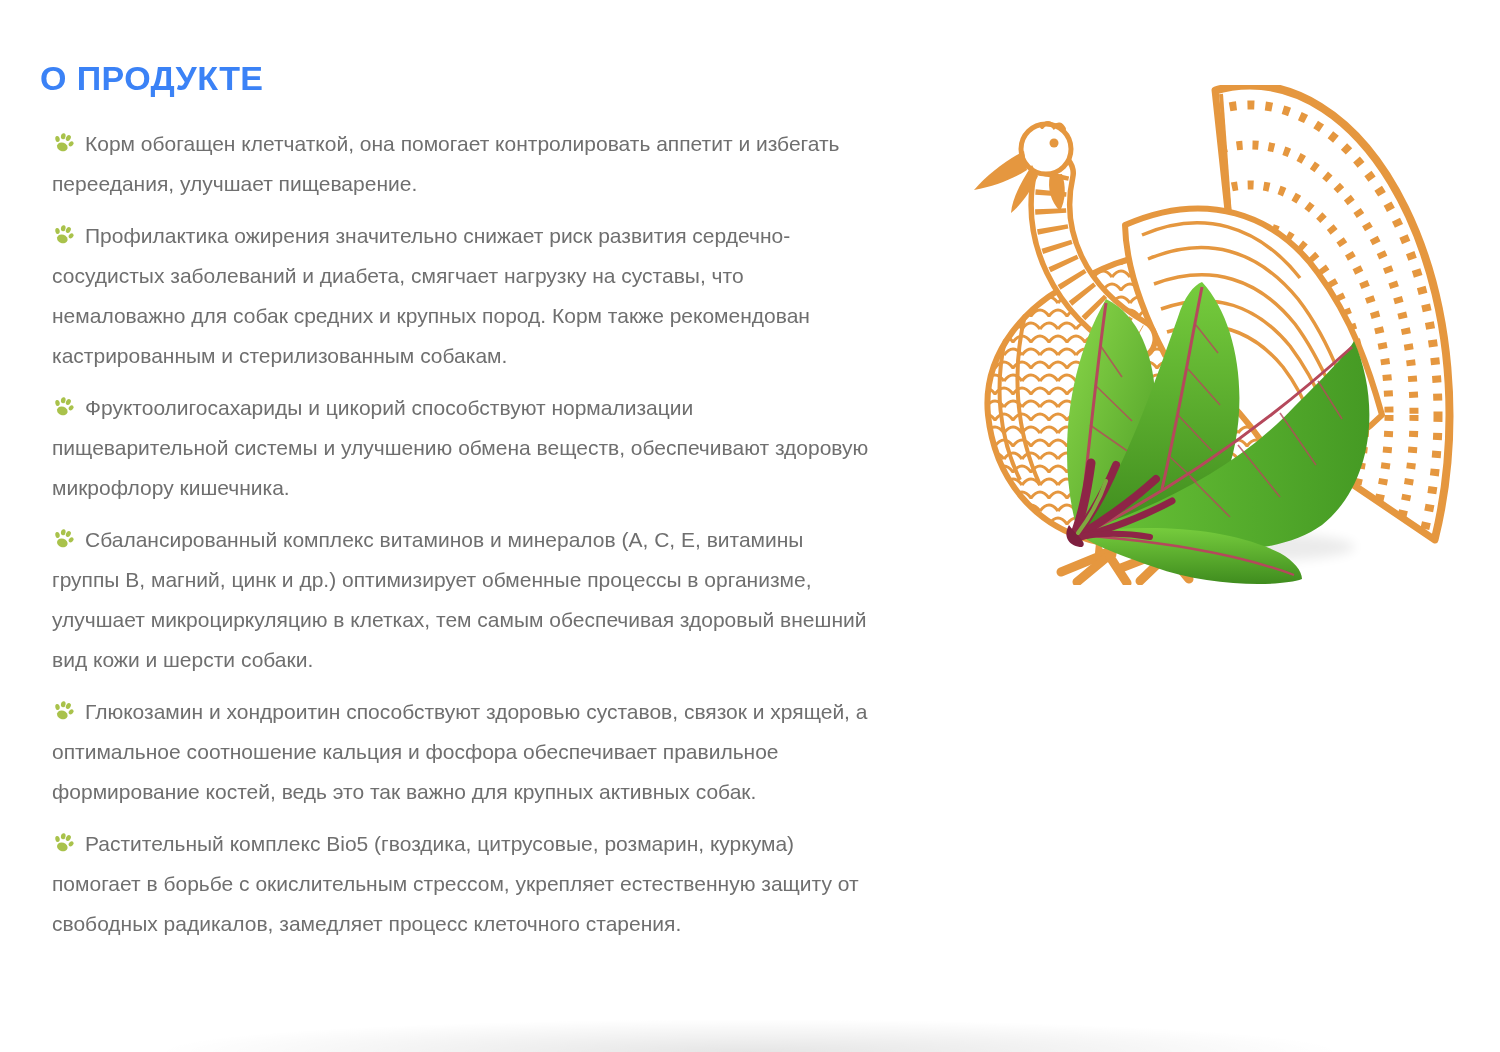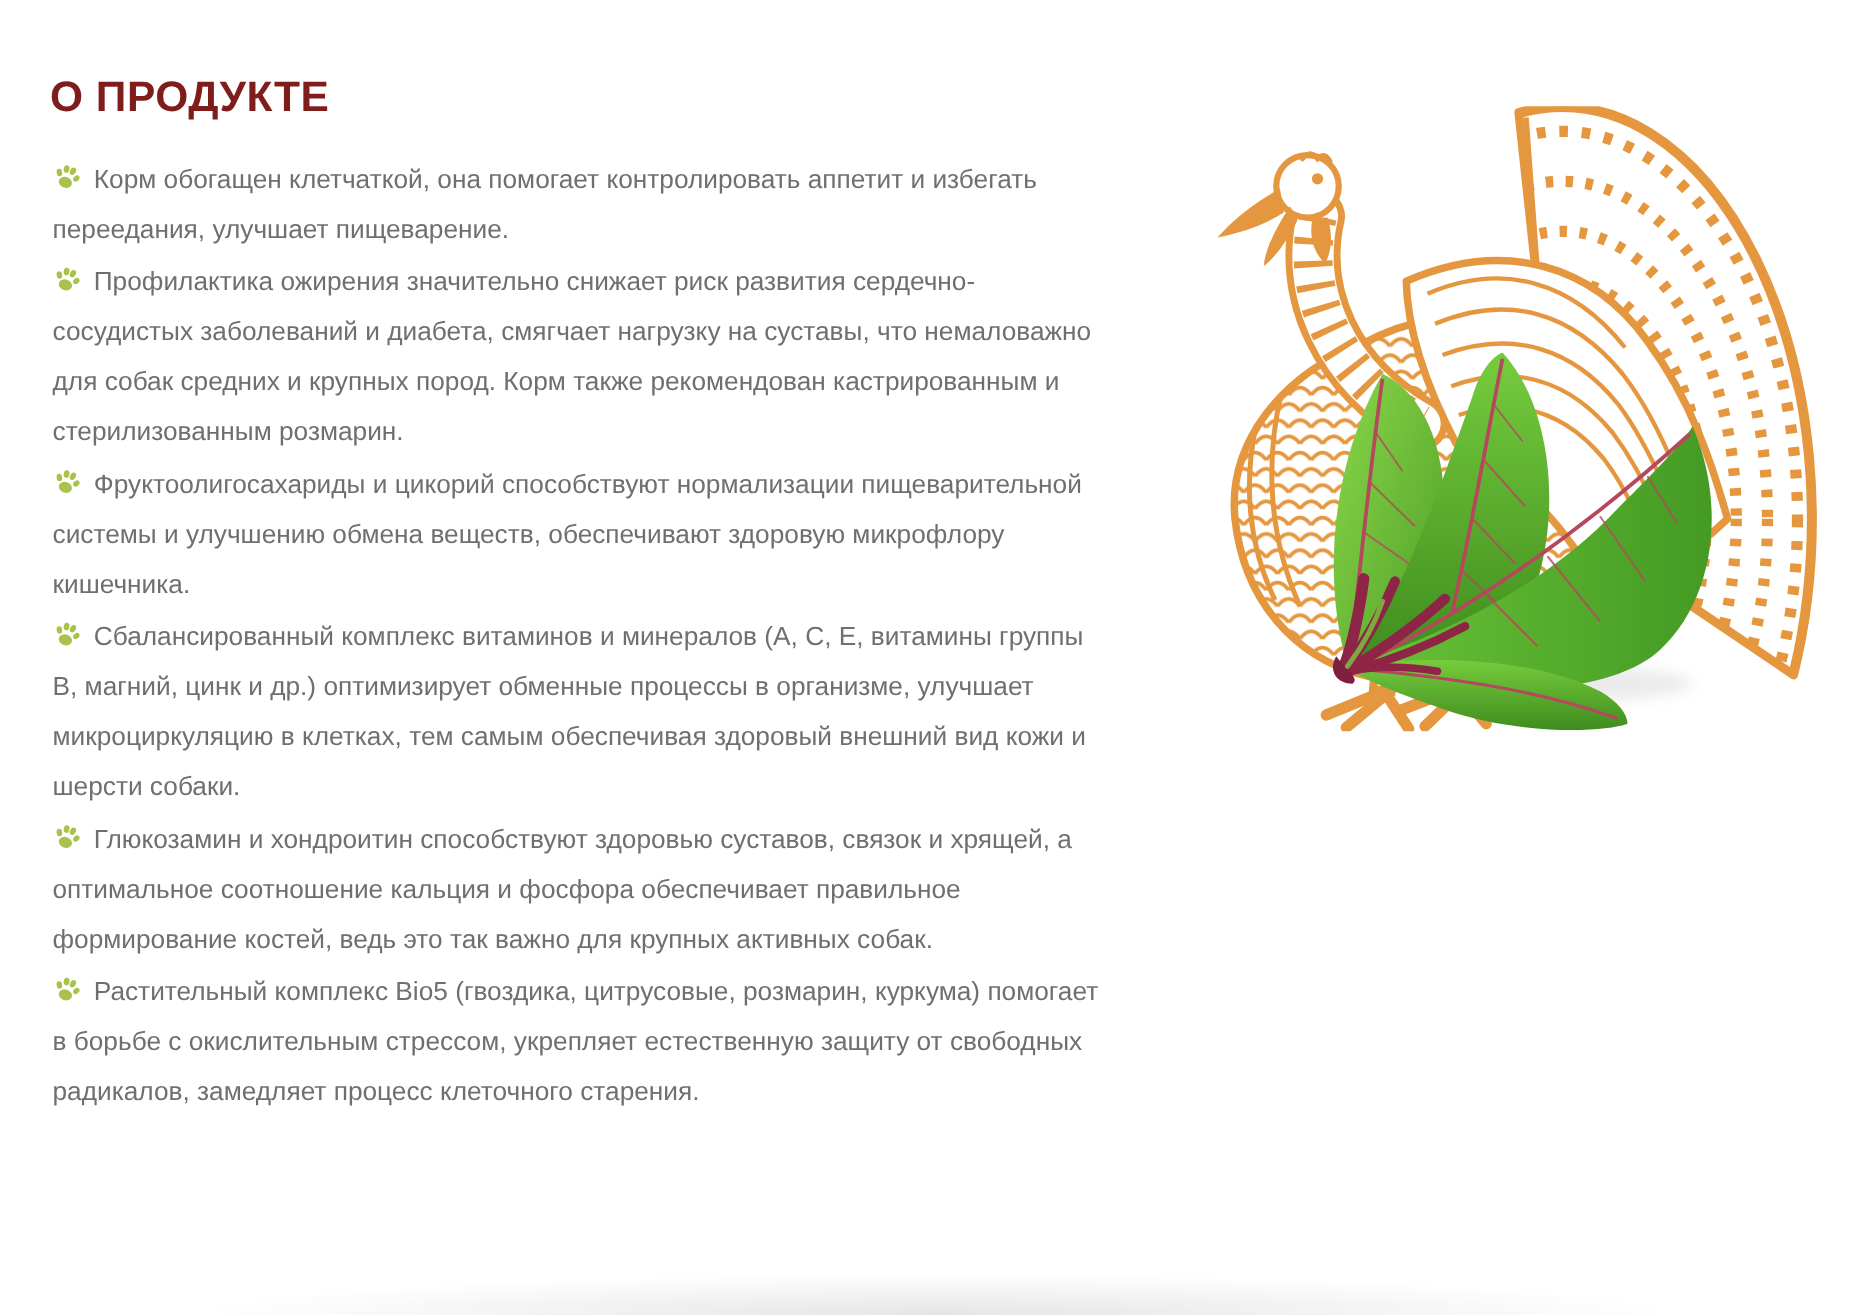--- a/index.html
+++ b/index.html
@@ -5,29 +5,29 @@
   html,body{margin:0;padding:0;}
   body{
     width:1500px;height:1052px;position:relative;overflow:hidden;
     background:#ffffff;
     font-family:"Liberation Sans", sans-serif;
   }
   .content{
     position:absolute;left:40px;top:58px;width:845px;
   }
   .page-title{
-    font-size:34px;font-weight:800;color:#7f1d1d;
+    font-size:34px;font-weight:800;color:#3b82f6;
     letter-spacing:0.4px;margin:0 0 26px 0;line-height:40px;
   }
   ul.benefits{
     list-style:none;margin:0;padding:0;
   }
   ul.benefits li{
     font-size:21px;line-height:40px;color:#6f6f6f;
-    margin:2px;padding:0;
+    margin:12px;padding:0;
   }
   .paw{
     display:inline-block;width:24px;height:22px;margin-right:9px;
     vertical-align:-3px;
   }
   .illustration{
     position:absolute;left:950px;top:85px;width:515px;height:500px;
   }
   .bottom-shadow{
     position:absolute;left:90px;right:90px;bottom:0;height:44px;
@@ -52,21 +52,21 @@
             </g>
           </svg></span><span>Корм обогащен клетчаткой, она помогает контролировать аппетит и избегать переедания, улучшает пищеварение.</span></li>
     <li><span class="paw"><svg viewBox="0 0 22 22" width="24" height="22">
             <g fill="#a9c24b" transform="rotate(18 11 11)">
               <ellipse cx="10.6" cy="15.2" rx="5.4" ry="4.3"></ellipse>
               <ellipse cx="3.6" cy="9.2" rx="2.2" ry="3" transform="rotate(-28 3.6 9.2)"></ellipse>
               <ellipse cx="8.2" cy="4.8" rx="2.3" ry="3.1" transform="rotate(-8 8.2 4.8)"></ellipse>
               <ellipse cx="13.6" cy="4.9" rx="2.3" ry="3.1" transform="rotate(10 13.6 4.9)"></ellipse>
               <ellipse cx="18" cy="9.6" rx="2.1" ry="2.8" transform="rotate(32 18 9.6)"></ellipse>
             </g>
-          </svg></span><span>Профилактика ожирения значительно снижает риск развития сердечно-сосудистых заболеваний и диабета, смягчает нагрузку на суставы, что немаловажно для собак средних и крупных пород. Корм также рекомендован кастрированным и стерилизованным розмарин.</span></li>
+          </svg></span><span>Профилактика ожирения значительно снижает риск развития сердечно-сосудистых заболеваний и диабета, смягчает нагрузку на суставы, что немаловажно для собак средних и крупных пород. Корм также рекомендован кастрированным и стерилизованным собакам.</span></li>
     <li><span class="paw"><svg viewBox="0 0 22 22" width="24" height="22">
             <g fill="#a9c24b" transform="rotate(18 11 11)">
               <ellipse cx="10.6" cy="15.2" rx="5.4" ry="4.3"></ellipse>
               <ellipse cx="3.6" cy="9.2" rx="2.2" ry="3" transform="rotate(-28 3.6 9.2)"></ellipse>
               <ellipse cx="8.2" cy="4.8" rx="2.3" ry="3.1" transform="rotate(-8 8.2 4.8)"></ellipse>
               <ellipse cx="13.6" cy="4.9" rx="2.3" ry="3.1" transform="rotate(10 13.6 4.9)"></ellipse>
               <ellipse cx="18" cy="9.6" rx="2.1" ry="2.8" transform="rotate(32 18 9.6)"></ellipse>
             </g>
           </svg></span><span>Фруктоолигосахариды и цикорий способствуют нормализации пищеварительной системы и улучшению обмена веществ, обеспечивают здоровую микрофлору кишечника.</span></li>
     <li><span class="paw"><svg viewBox="0 0 22 22" width="24" height="22">

